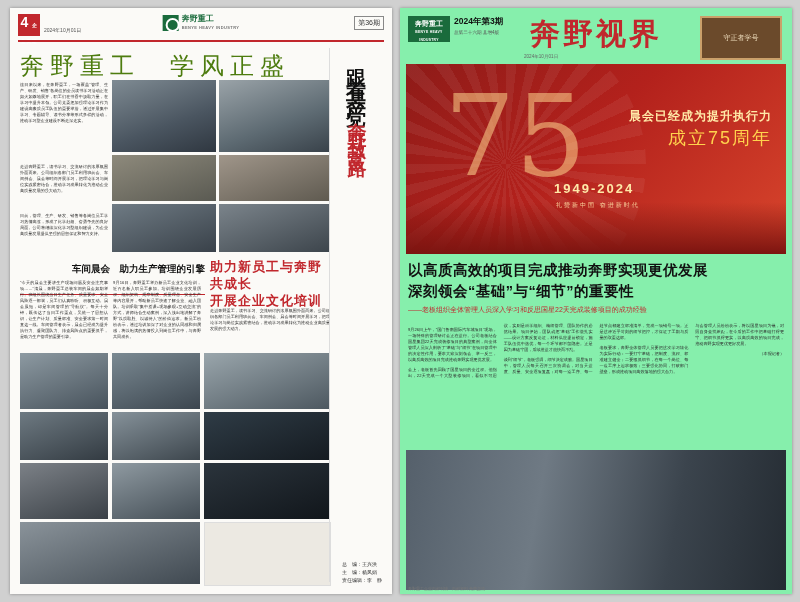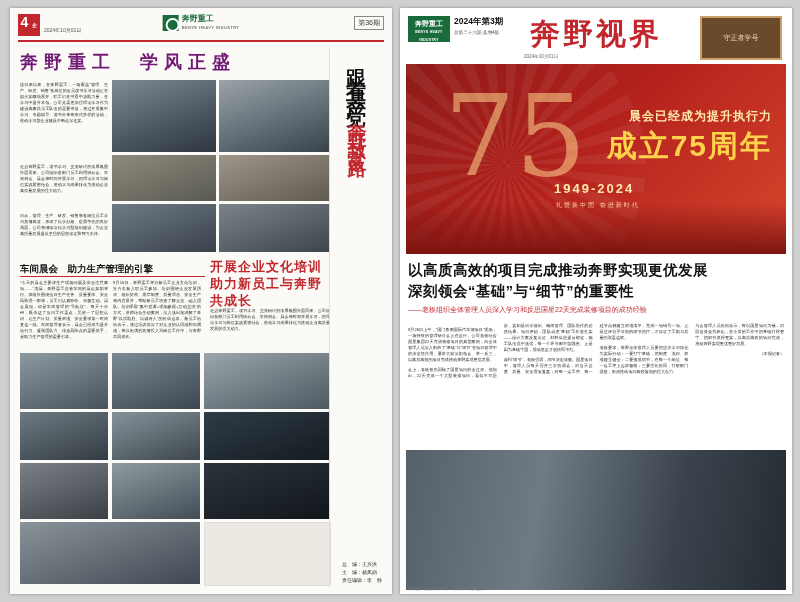--- a/index.html
+++ b/index.html
@@ -1,53 +1,53 @@
 <!DOCTYPE html>
 <html><head>
 <meta charset="utf-8">
 <style>
   html,body{margin:0;padding:0;background:#c9c9c9;}
   body{font-family:"Liberation Sans","DejaVu Sans",sans-serif;}
   #page{position:relative;width:800px;height:602px;background:#d0d0d0;overflow:hidden;}
   
   .page-half{position:absolute;top:8px;bottom:8px;background:#fbfaf7;box-shadow:0 0 3px rgba(0,0,0,.35);}
   #left-page{left:10px;width:382px;}
-  #right-page{left:400px;width:392px;background:#ffffff;}
+  #right-page{left:400px;width:392px;background:#86efac;}
 
   .lp-head{position:absolute;top:6px;left:8px;right:8px;height:24px;}
   .pg-num-box{position:absolute;left:0;top:0;width:22px;height:22px;background:#c1272d;color:#fff;
     font-size:14px;font-weight:bold;text-align:center;line-height:16px;}
   .pg-num-box .sub{font-size:5px;line-height:6px;letter-spacing:.5px;}
   .pg-date{position:absolute;left:26px;top:13px;font-size:5px;color:#555;}
   .pg-logo{position:absolute;left:50%;transform:translateX(-50%);top:0;display:flex;align-items:center;gap:3px;}
   .pg-logo .mark{width:16px;height:16px;background:#1a6b3c;position:relative;}
   .pg-logo .mark:after{content:"";position:absolute;left:3px;top:3px;width:10px;height:10px;
     border:2px solid #fff;border-radius:50%;}
   .pg-logo .txt{font-size:8px;font-weight:bold;color:#1a6b3c;line-height:9px;}
   .pg-logo .txt small{display:block;font-size:4px;color:#777;letter-spacing:.4px;}
   .issue-box{position:absolute;right:0;top:2px;border:1px solid #888;font-size:7px;padding:1px 3px;color:#333;}
 
   .hr-red{position:absolute;left:8px;right:8px;height:2px;background:#c1272d;}
 
-  .lp-title{position:absolute;left:10px;top:42px;width:290px;font-size:18px;font-weight:bold;color:#701a75;
+  .lp-title{position:absolute;left:10px;top:42px;width:290px;font-size:24px;font-weight:normal;color:#4d7c0f;
     letter-spacing:6px;font-family:"DejaVu Sans",sans-serif;}
   .col-text{font-size:4.1px;line-height:6px;color:#2b2b2b;text-align:justify;}
   .lp-lead{position:absolute;left:10px;top:74px;width:88px;}
   .photo{position:absolute;background:#8a8d91;background-size:cover;overflow:hidden;}
 
   
   .vert-banner{position:absolute;right:8px;top:40px;width:54px;bottom:12px;border-left:1px solid #ddd;}
   .vert-banner .vt{writing-mode:vertical-rl;text-orientation:upright;font-size:20px;font-weight:bold;
     color:#111;letter-spacing:10px;margin:4px auto 0;display:block;}
   .vert-banner .vt2{writing-mode:vertical-rl;text-orientation:upright;font-size:19px;font-weight:bold;
     color:#c1272d;letter-spacing:9px;display:block;margin:6px auto 0;}
   .credits{position:absolute;bottom:10px;right:10px;font-size:5px;line-height:8px;color:#333;
     writing-mode:horizontal-tb;text-align:left;}
   .mid-head{position:absolute;left:10px;top:255px;width:185px;font-size:9.5px;font-weight:bold;color:#111;
-    border-bottom:1px solid #c1272d;padding-bottom:0;}
+    border-bottom:1px solid #c1272d;padding-bottom:18px;text-align:right;}
   .mid-head2{position:absolute;left:200px;top:250px;width:120px;font-size:13px;font-weight:bold;color:#c1272d;
     line-height:17px;letter-spacing:1px;}
 
   
   .rp-head{position:absolute;left:6px;top:6px;right:6px;height:46px;}
   .rp-logo{position:absolute;left:2px;top:2px;width:42px;height:26px;background:#1a6b3c;color:#fff;
     font-size:7px;font-weight:bold;text-align:center;padding-top:4px;box-sizing:border-box;line-height:8px;}
   .rp-logo small{display:block;font-size:3.4px;letter-spacing:.3px;}
   .rp-issue{position:absolute;left:48px;top:2px;font-size:8.5px;font-weight:bold;color:#111;line-height:11px;}
   .rp-issue small{display:block;font-size:4.6px;color:#555;font-weight:normal;}
@@ -55,21 +55,21 @@
     color:#c1272d;letter-spacing:3px;font-family:Liberation Sans, sans-serif;}
   .mast-sub{position:absolute;left:118px;top:40px;font-size:4.6px;color:#666;}
   .plaque{position:absolute;right:4px;top:2px;width:78px;height:40px;background:#6b4a2b;border:2px solid #caa06a;
     color:#f0dfbf;font-size:7px;display:flex;align-items:center;justify-content:center;}
 
   .hero{position:absolute;left:6px;top:56px;right:6px;height:190px;overflow:hidden;
     background:linear-gradient(135deg,#8e1b18 0%,#b3211c 45%,#d8452c 100%);}
   .hero .big75{position:absolute;left:38px;top:22px;font-size:112px;font-weight:normal;color:rgba(255,214,140,.55);
     line-height:100px;font-family:"DejaVu Serif",serif;}
   .hero .h1{position:absolute;right:14px;top:44px;font-size:12px;font-weight:bold;color:#ffe9a8;letter-spacing:1px;}
-  .hero .h2{position:absolute;right:14px;top:62px;font-size:30px;font-weight:bold;color:#ffd24d;letter-spacing:2px;}
+  .hero .h2{position:absolute;right:14px;top:62px;font-size:18px;font-weight:normal;color:#ffd24d;letter-spacing:2px;}
   .hero .years{position:absolute;left:148px;bottom:58px;font-size:13px;color:#ffe9a8;font-weight:bold;letter-spacing:2px;}
   .hero .sub2{position:absolute;left:150px;bottom:44px;font-size:6px;color:#ffd9a0;letter-spacing:2px;}
   .hero .ribbon{position:absolute;left:0;bottom:0;width:100%;height:52px;
     background:linear-gradient(0deg,#7c1410 0%,rgba(124,20,16,0) 100%);}
   .hero .sunburst{position:absolute;left:-40px;top:-40px;width:280px;height:280px;border-radius:50%;
     background:repeating-conic-gradient(rgba(255,255,255,.06) 0 6deg, rgba(255,255,255,0) 6deg 12deg);}
 
   .rp-bigtitle{position:absolute;left:8px;top:252px;right:8px;font-size:14.5px;font-weight:bold;color:#111;
     line-height:21px;letter-spacing:.5px;}
   .rp-subtitle{position:absolute;left:8px;top:296px;right:8px;font-size:7px;color:#c1272d;line-height:11px;}
@@ -111,22 +111,22 @@
 
     <div class="photo" style="left:102px;top:72px;width:104px;height:72px;background:linear-gradient(160deg,#7f8b93,#4a5560 60%,#2f3740);"></div>
     <div class="photo" style="left:209px;top:72px;width:110px;height:72px;background:linear-gradient(160deg,#9aa3a8,#5d6a72 60%,#39424a);"></div>
     <div class="photo" style="left:102px;top:147px;width:104px;height:46px;background:linear-gradient(160deg,#8e8a7c,#5a5a52);"></div>
     <div class="photo" style="left:209px;top:147px;width:110px;height:46px;background:linear-gradient(160deg,#a0968a,#5f5a50);"></div>
     <div class="photo" style="left:102px;top:196px;width:104px;height:48px;background:linear-gradient(160deg,#6f7b84,#394149);"></div>
     <div class="photo" style="left:209px;top:196px;width:110px;height:48px;background:linear-gradient(160deg,#7b848b,#3d454c);"></div>
 
     <div class="mid-head">车间晨会　助力生产管理的引擎</div>
     <div class="mid-head2">
+      <div>助力新员工与奔野共成长</div>
       <div>开展企业文化培训</div>
-      <div>助力新员工与奔野共成长</div>
     </div>
 
     <div class="col-text" style="position:absolute;left:10px;top:272px;width:88px;">“今天的晨会主要讲生产现场问题及安全注意事项……”清晨，奔野重工总装车间的晨会如期举行。班组长围绕当日生产任务、质量要求、安全风险逐一部署，员工们认真聆听、积极互动。晨会虽短，却是车间管理的“导航仪”。每天十分钟，既传达了当日工作重点，又统一了思想认识，让生产计划、质量标准、安全要求第一时间直达一线。车间管理者表示，晨会已经成为提升执行力、凝聚团队力、排查风险点的重要抓手，是助力生产管理的重要引擎。</div>
     <div class="col-text" style="position:absolute;left:103px;top:272px;width:88px;">9月16日，奔野重工举办新员工企业文化培训，近百名新入职员工参加。培训围绕企业发展历程、组织架构、规章制度、质量理念、安全生产等内容展开，帮助新员工快速了解企业、融入团队。培训采取“集中授课+现场参观+互动交流”的方式，讲师结合生动案例，深入浅出地讲解了奔野“以质取胜、以诚待人”的价值追求。新员工纷纷表示，通过培训加深了对企业的认同感和归属感，将以饱满的热情投入到岗位工作中，与奔野共同成长。</div>
     <div class="col-text" style="position:absolute;left:200px;top:300px;width:120px;">走进奔野重工，读书学习、交流研讨的浓厚氛围扑面而来。公司组织各部门员工利用班前会、车间例会、晨会等时间开展学习，把理论学习与岗位实践紧密结合，推动学习成果转化为推动企业高质量发展的强大动力。</div>
 
     <div class="photo" style="left:10px;top:345px;width:88px;height:56px;background:linear-gradient(160deg,#8d9aa2,#47525b);"></div>
     <div class="photo" style="left:102px;top:345px;width:88px;height:56px;background:linear-gradient(160deg,#7b8a93,#3c464f);"></div>
     <div class="photo" style="left:194px;top:345px;width:125px;height:56px;background:linear-gradient(160deg,#9aa6ac,#4d5860);"></div>
     <div class="photo" style="left:10px;top:404px;width:88px;height:48px;background:linear-gradient(160deg,#6e7a82,#333b42);"></div>

